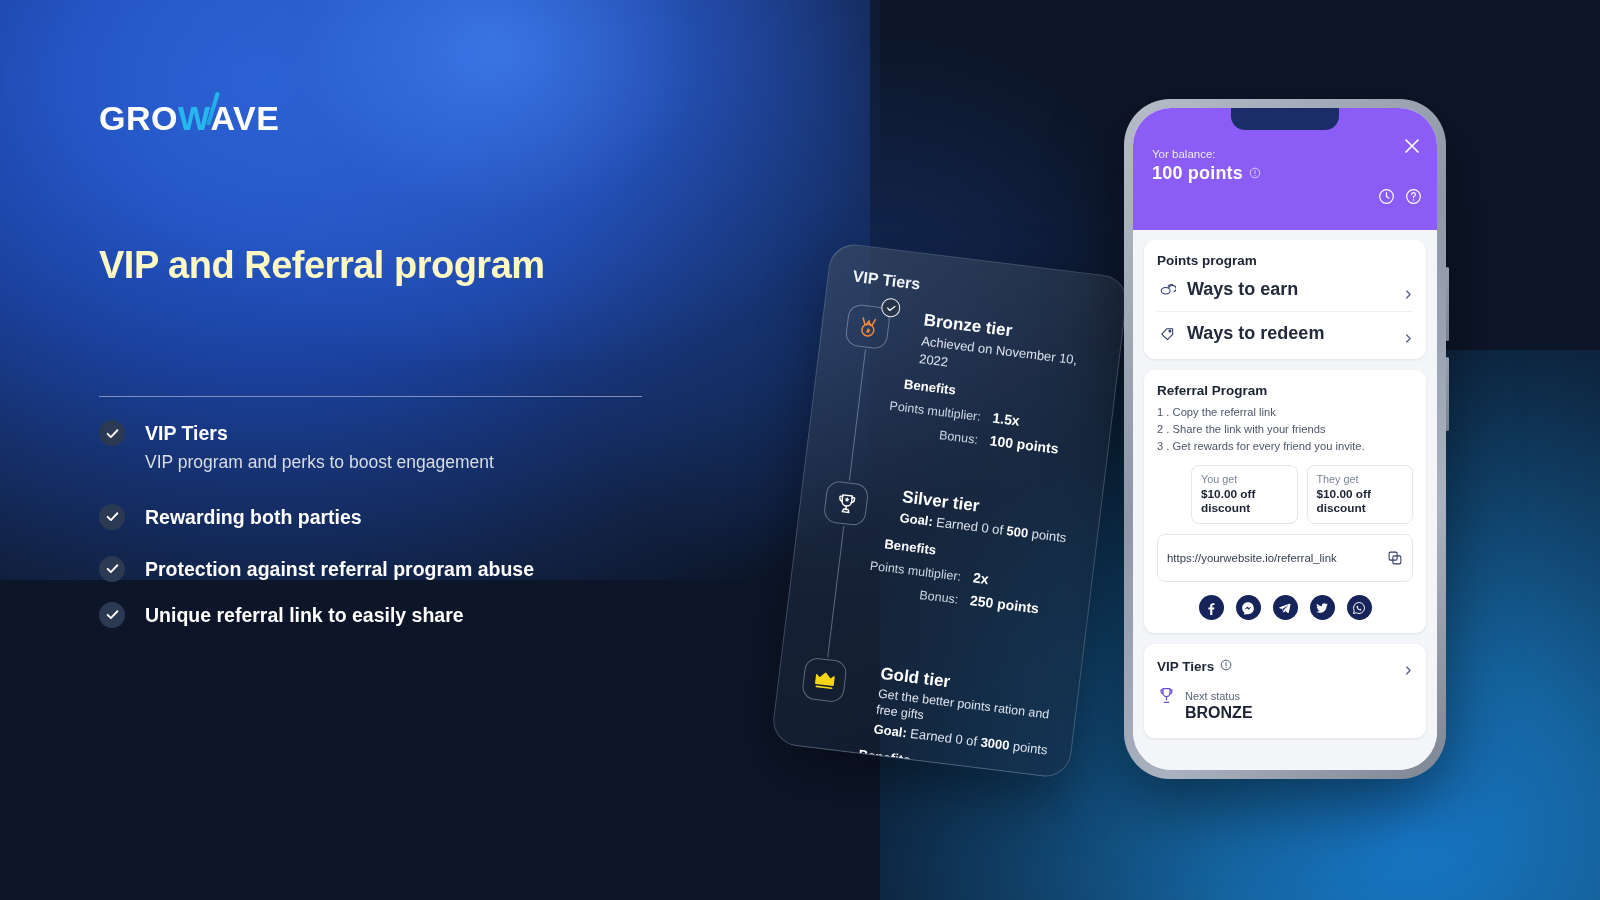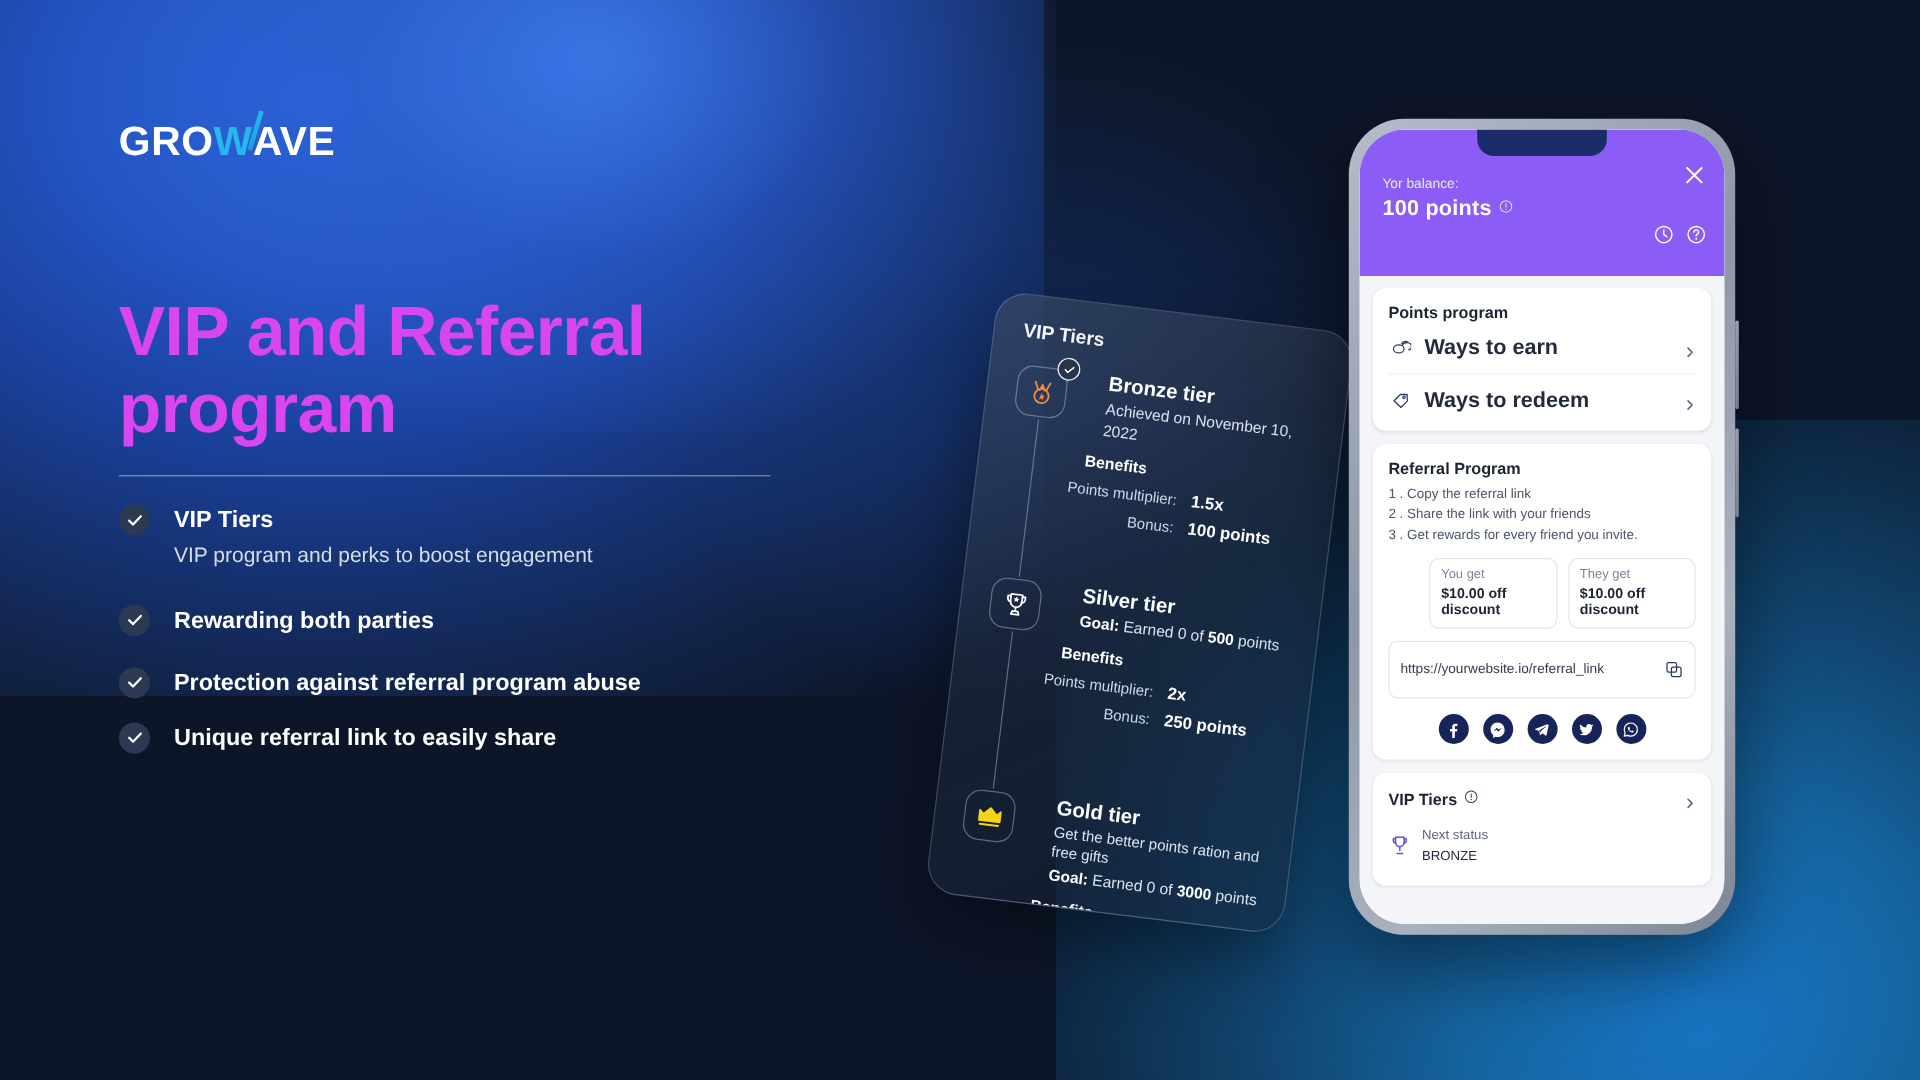--- a/index.html
+++ b/index.html
@@ -52,22 +52,22 @@
     position: absolute; right: 1px; top: -10px;
     width: 4px; height: 34px;
     background: linear-gradient(to bottom, #26b7ef, #1f9ede);
     transform: rotate(17deg);
     transform-origin: bottom center;
     border-radius: 1px;
   }
 
   .headline {
     position: absolute; left: 0; top: 245px; width: 560px;
-    font-size: 58px; font-weight: 700; line-height: 1.1;
-    color: #d946ef; letter-spacing: -0.5px;
+    font-size: 38px; font-weight: 700; line-height: 1.1;
+    color: #fef9c3; letter-spacing: -0.5px;
   }
   .divider {
     position: absolute; left: 0; top: 396px; width: 543px; height: 1px;
     background: rgba(255,255,255,.45);
   }
 
   .features { position: absolute; left: 0; top: 420px; width: 600px; }
   .feat { position: relative; margin-bottom: 20px; padding-left: 46px; }
   .feat:last-child { margin-bottom: 0; }
   .check {
@@ -245,24 +245,24 @@
     background: #17245a;
     display: flex; align-items: center; justify-content: center;
     cursor: pointer;
   }
   .soc svg { width: 14px; height: 14px; }
 
   .vip-card-phone { padding: 13px 13px 16px 13px; position: relative; }
   .vip-head { display: flex; align-items: center; gap: 6px; }
   .vip-head .t { font-size: 13.5px; font-weight: 600; color: #1c2333; }
   .vip-chev { position: absolute; right: 13px; top: 17px; width: 9px; height: 9px; }
-  .next-row { display: flex; align-items: center; gap: 9px; margin-top: 11px; }
+  .next-row { display: flex; gap: 9px; margin-top: 11px; }
   .next-ico { width: 19px; height: 19px; flex: none; }
   .next-label { font-size: 11px; color: #5b6476; line-height: 1.35; }
-  .next-value { font-size: 11px; font-weight: 400; color: #1c2333; }
+  .next-value { font-size: 16px; font-weight: 700; color: #1c2333; }
 </style>
 </head>
 <body>
 
 <div id="stage">
 
   <div class="glow glow-tl"></div>
   <div class="glow glow-tl2"></div>
   <div class="glow glow-mid"></div>
   <div class="glow glow-br"></div>

